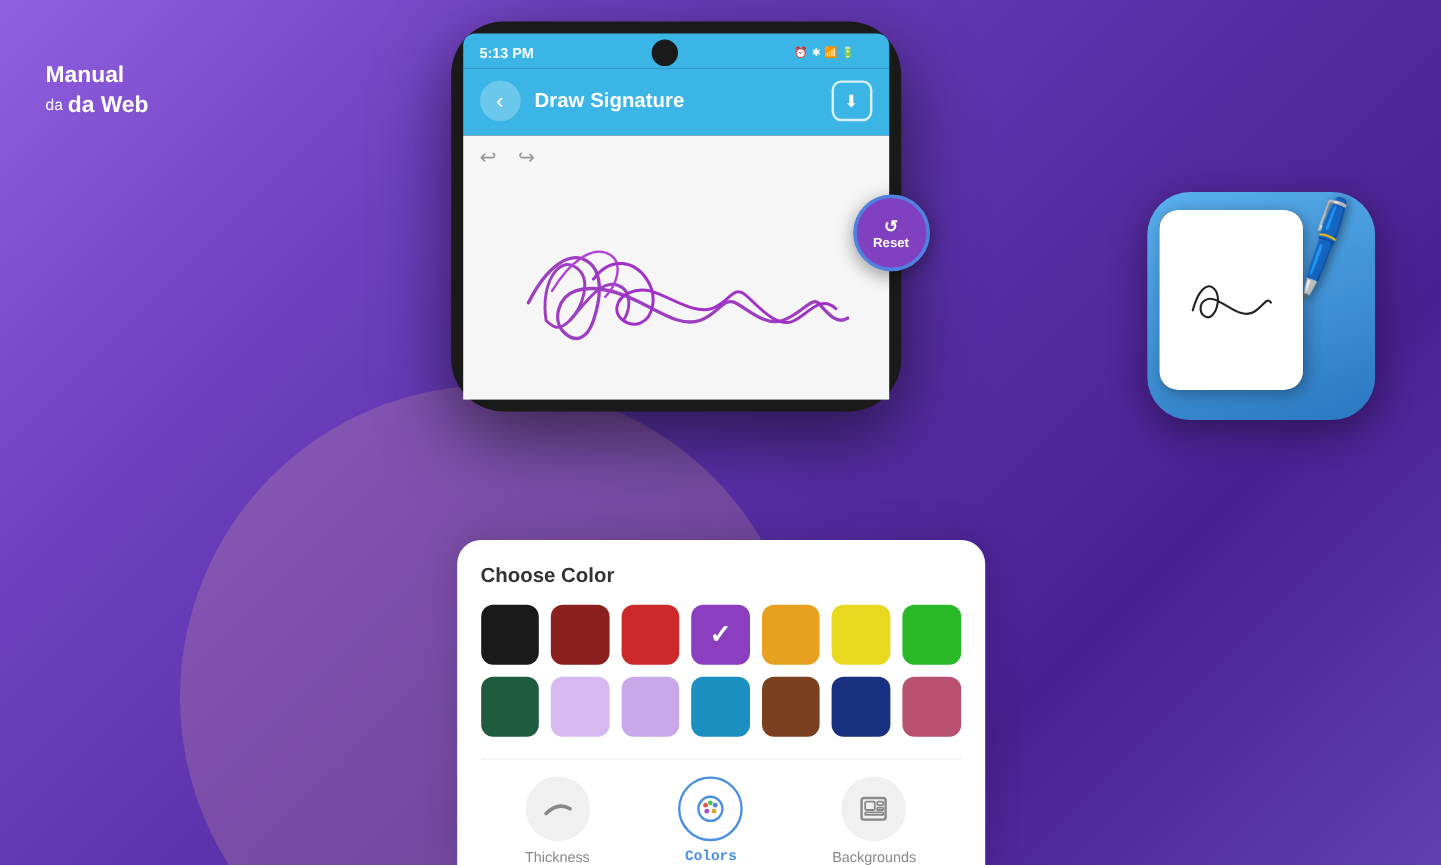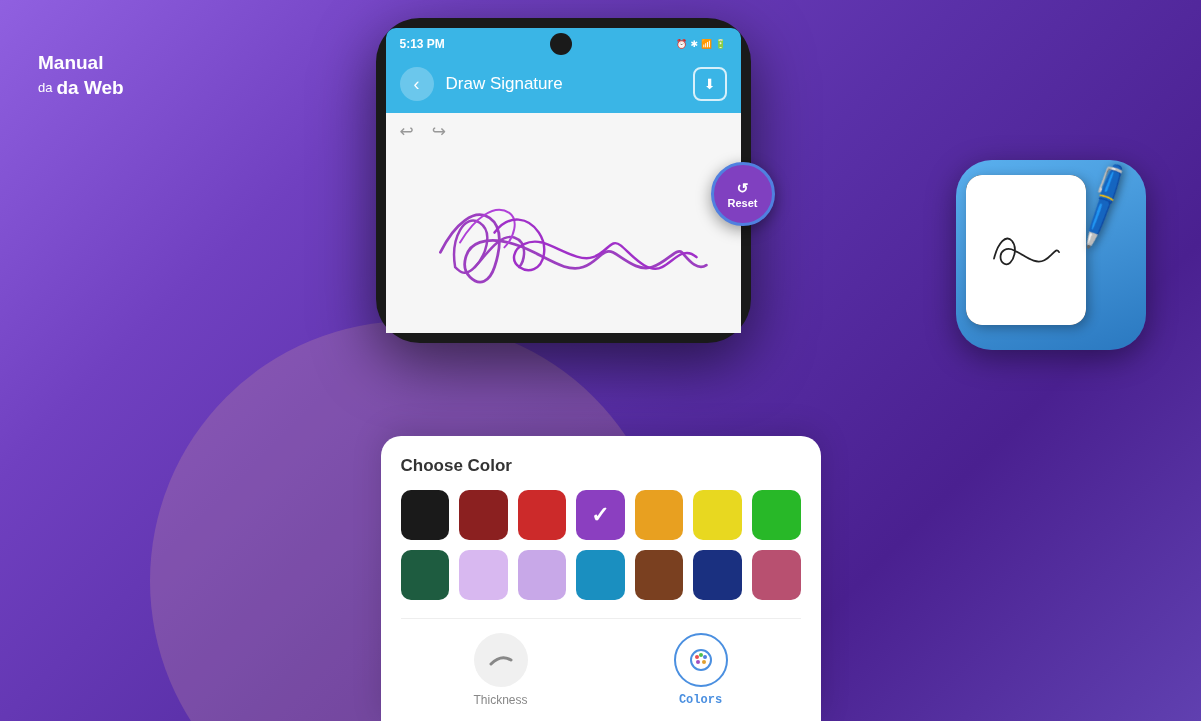--- a/index.html
+++ b/index.html
@@ -24,34 +24,34 @@
   <span style="display:flex;align-items:center;gap:2px;justify-content:center;">
     <span style="font-size:13px;font-weight:400;margin-right:2px;">da</span>
     <span>da Web</span>
   </span>
 </div>
 
 <div style="position:absolute;top:18px;left:50%;transform:translateX(-60%);z-index:5;width:375px;">
 
   <div style="background:#1a1a1a;border-radius:44px;padding:10px;box-shadow:0 20px 60px rgba(0,0,0,0.55);">
 
-    <div style="background:#3ab5e6;border-radius:10px 10px 0 0;display:flex;align-items:center;justify-content:space-between;padding:5px 14px 2px 14px;">
+    <div style="background:#3ab5e6;border-radius:10px 10px 0 0;display:flex;align-items:center;justify-content:space-between;padding:5px 28px 2px 14px;">
       <span style="color:white;font-size:12px;font-weight:700;">5:13 PM</span>
       <div style="width:22px;height:22px;background:#1a1a1a;border-radius:50%;"></div>
       <div style="display:flex;gap:3px;align-items:center;color:white;font-size:9px;">
         <span>⏰</span>
           <span>✱</span>
           <span>📶</span>
           <span>🔋</span>
       </div>
     </div>
 
     <div style="background:#3ab5e6;display:flex;align-items:center;padding:10px 14px 12px;gap:12px;">
       <div style="width:34px;height:34px;background:rgba(255,255,255,0.25);border-radius:50%;display:flex;align-items:center;justify-content:center;color:white;font-size:18px;cursor:pointer;">‹</div>
-      <span style="flex:1;color:white;font-size:17px;font-weight:400;">Draw Signature</span>
+      <span style="flex:1;color:white;font-size:17px;font-weight:700;">Draw Signature</span>
       <div style="width:34px;height:34px;border:2px solid rgba(255,255,255,0.8);border-radius:8px;display:flex;align-items:center;justify-content:center;color:white;font-size:14px;cursor:pointer;">⬇</div>
     </div>
 
     <div style="background:#f6f6f6;position:relative;min-height:220px;">
 
       <div style="display:flex;gap:18px;padding:8px 14px;">
         <span style="color:#999;font-size:17px;cursor:pointer;">↩</span>
         <span style="color:#999;font-size:17px;cursor:pointer;">↪</span>
       </div>
 
@@ -110,21 +110,21 @@
     <div style="width:50px;height:50px;border-radius:10px;background:#d8b8f0;cursor:pointer;"></div>
     <div style="width:50px;height:50px;border-radius:10px;background:#c8a8e8;cursor:pointer;"></div>
     <div style="width:50px;height:50px;border-radius:10px;background:#1a8fc0;cursor:pointer;"></div>
     <div style="width:50px;height:50px;border-radius:10px;background:#7a4020;cursor:pointer;"></div>
     <div style="width:50px;height:50px;border-radius:10px;background:#1a3080;cursor:pointer;"></div>
     <div style="width:50px;height:50px;border-radius:10px;background:#b85070;cursor:pointer;"></div>
   </div>
 
   <div style="border-top:1px solid #eee;margin-bottom:14px;"></div>
 
-  <div style="display:flex;justify-content:space-around;align-items:center;padding-bottom:14px;">
+  <div style="display:flex;justify-content:space-around;align-items:center;">
 
     <div style="display:flex;flex-direction:column;align-items:center;gap:6px;cursor:pointer;">
       <div style="width:54px;height:54px;border-radius:50%;background:#f0f0f0;display:flex;align-items:center;justify-content:center;">
         <svg width="28" height="28" viewBox="0 0 28 28">
           <path d="M 4 18 Q 14 8 24 14" stroke="#888" stroke-width="3" fill="none" stroke-linecap="round"></path>
         </svg>
       </div>
       <span style="font-size:12px;color:#888;">Thickness</span>
     </div>
 
@@ -135,15 +135,27 @@
           <circle cx="10" cy="11" r="2" fill="#e85050"></circle>
           <circle cx="14" cy="9" r="2" fill="#50c050"></circle>
           <circle cx="18" cy="11" r="2" fill="#5080e0"></circle>
           <circle cx="17" cy="16" r="2" fill="#e0a030"></circle>
           <circle cx="11" cy="16" r="2" fill="#a050c0"></circle>
         </svg>
       </div>
       <span style="font-size:12px;color:#4a8fe0;font-weight:600;font-family:Liberation Mono, monospace;">Colors</span>
     </div>
 
+    <div style="display:flex;flex-direction:column;align-items:center;gap:6px;cursor:pointer;">
+      <div style="width:54px;height:54px;border-radius:50%;background:#f0f0f0;display:flex;align-items:center;justify-content:center;">
+        <svg width="28" height="28" viewBox="0 0 28 28">
+          <rect x="4" y="5" width="20" height="18" rx="2" fill="none" stroke="#888" stroke-width="2"></rect>
+          <rect x="7" y="8" width="8" height="7" rx="1" fill="none" stroke="#888" stroke-width="1.5"></rect>
+          <rect x="17" y="8" width="5" height="3" rx="1" fill="none" stroke="#888" stroke-width="1.5"></rect>
+          <rect x="17" y="13" width="5" height="2" rx="0.5" fill="none" stroke="#888" stroke-width="1.5"></rect>
+          <rect x="7" y="17" width="15" height="2" rx="0.5" fill="none" stroke="#888" stroke-width="1.5"></rect>
+        </svg>
+      </div>
+      <span style="font-size:12px;color:#888;">Backgrounds</span>
+    </div>
 
   </div>
 </div>
 
 </body></html>

